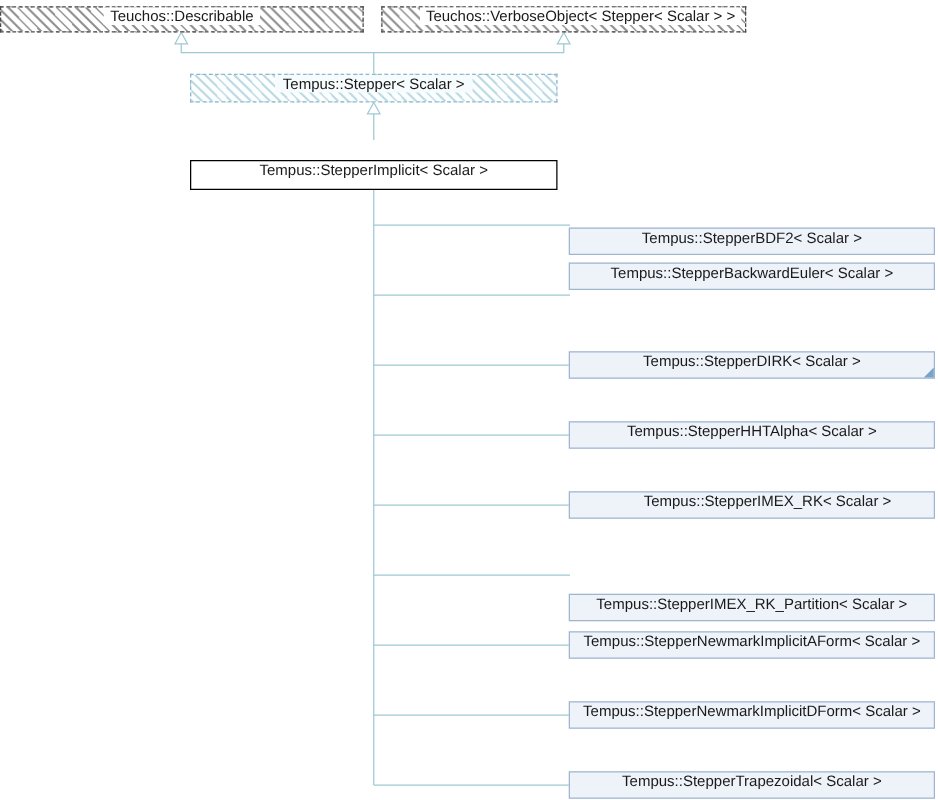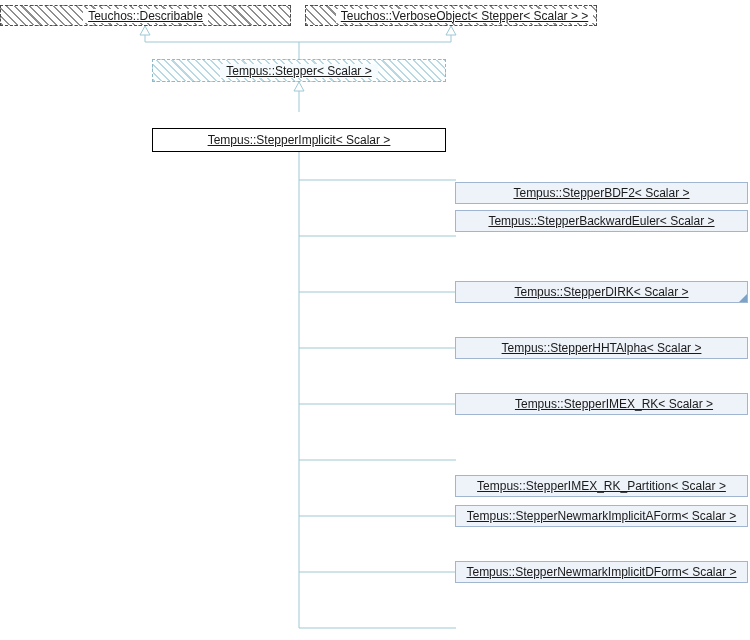--- a/index.html
+++ b/index.html
@@ -20,25 +20,24 @@
     font-family:"Liberation Sans", sans-serif;
     font-size:12px;
     color:var(--text);
     background:#ffffff;
   }
   svg.connectors{position:absolute;left:0;top:0;pointer-events:none;}
   svg.connectors path{fill:none;stroke:var(--line);stroke-width:1;}
   svg.connectors polygon{fill:#ffffff;stroke:var(--line);stroke-width:1;}
   .node{
     position:absolute;
-    display:flex;align-items:center;justify-content:center;
+    display:flex;align-items:flex-start;justify-content:center;
     box-sizing:border-box;
     white-space:nowrap;
     cursor:pointer;
-    text-decoration:underline;
   }
   .node .lbl{pointer-events:none;}
   .external{
     border:1px dashed #4a4a4a;
     background:repeating-linear-gradient(45deg,var(--hatch-gray) 0,var(--hatch-gray) 1.5px,#ffffff 1.5px,#ffffff 5.5px);
   }
   .external .lbl{background:#ffffff;padding:0 5px;}
   .stepper{
     border:1px dashed var(--stepper-border);
     background:repeating-linear-gradient(45deg,var(--hatch-blue) 0,var(--hatch-blue) 1.5px,#fdffff 1.5px,#fdffff 5.5px);
@@ -118,14 +117,17 @@
   </div>
 
   <div class="node derived" style="top:505px;">
     <span class="lbl">Tempus::StepperNewmarkImplicitAForm&lt; Scalar &gt;</span>
   </div>
 
   <div class="node derived" style="top:561px;">
     <span class="lbl">Tempus::StepperNewmarkImplicitDForm&lt; Scalar &gt;</span>
   </div>
 
+  <div class="node derived" style="top:617px;">
+    <span class="lbl">Tempus::StepperTrapezoidal&lt; Scalar &gt;</span>
+  </div>
 
 </div>
 
 </body></html>

